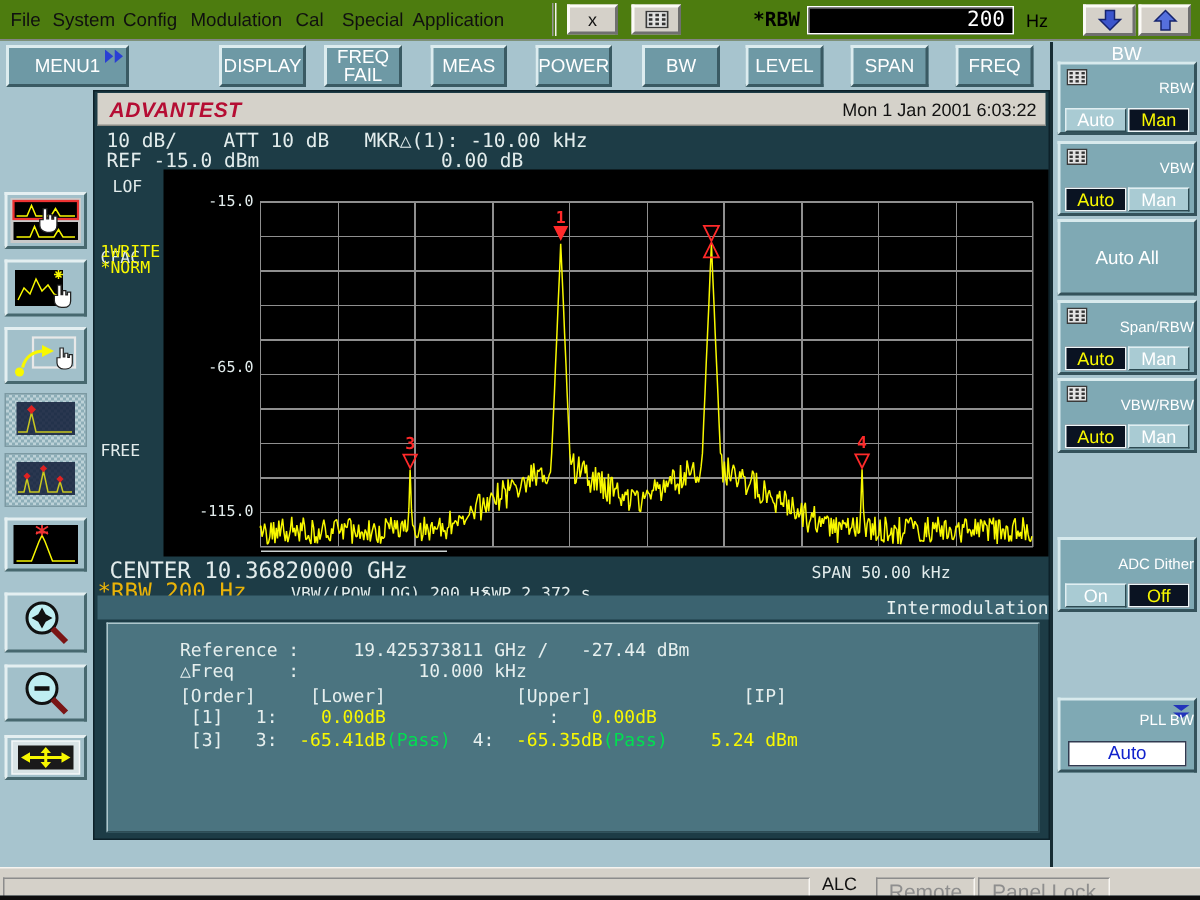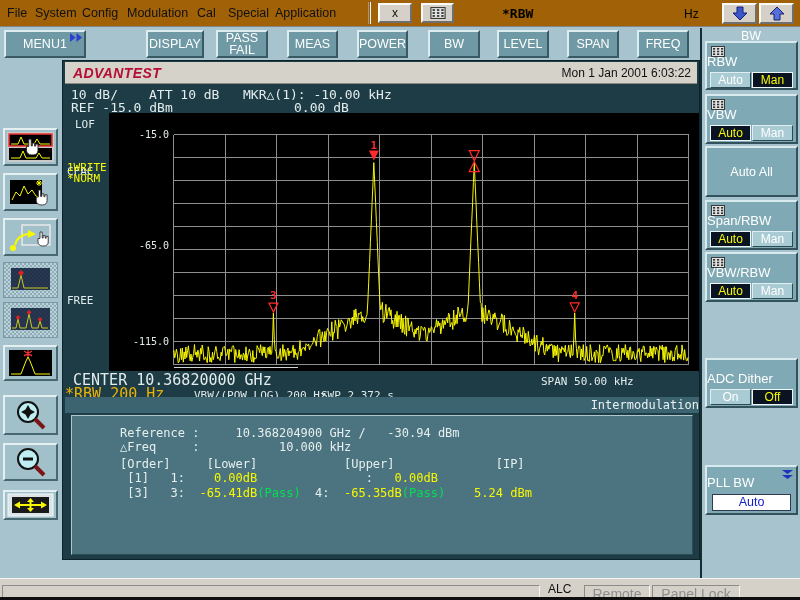--- a/index.html
+++ b/index.html
@@ -1,19 +1,19 @@
 <!DOCTYPE html>
 <html><head>
 <meta charset="utf-8">
 <style>
 *{margin:0;padding:0;box-sizing:border-box}
 html,body{width:800px;height:600px;font-family:"Liberation Sans",sans-serif}
 .screen{position:relative;width:800px;height:600px;background:#a7c4ce;overflow:hidden}
 
-.menubar{position:absolute;left:0;top:0;width:800px;height:27px;background:#a16207;border-bottom:1px solid #848484}
+.menubar{position:absolute;left:0;top:0;width:800px;height:27px;background:#4d7c0f;border-bottom:1px solid #848484}
 .mi{position:absolute;top:6px;font-size:12.5px;color:#101010;cursor:default;white-space:nowrap}
 .mb-sep{position:absolute;left:368px;top:2px;width:3px;height:22px;border-left:1px solid #979797;border-right:1px solid #f4f2ec}
 .chrome-btn{position:absolute;background:#d5d1c9;border:2px solid;border-color:#fbfaf6 #6f6f6f #6f6f6f #fbfaf6;color:#111;font-size:12px;display:flex;align-items:center;justify-content:center;padding:0}
 .entry-label{position:absolute;left:502px;top:6px;font-size:13px;color:#000;font-weight:bold;font-family:"DejaVu Sans Mono",monospace}
 .entry-field{position:absolute;left:538px;top:4px;width:138px;height:19px;background:#000;border:1px solid #fff;box-shadow:inset 1px 1px 0 #555;color:#fff;font:14px "DejaVu Sans Mono",monospace;text-align:right;padding-right:5px;line-height:17px}
 .entry-unit{position:absolute;left:684px;top:7px;font-size:12px;color:#000}
 
 .softkeys{position:absolute;top:28px;left:0;width:800px;height:32px}
 .softkey{position:absolute;top:2px;height:28px;background:#6e99a5;border:2px solid;border-color:#dcecef #3a5a63 #3a5a63 #dcecef;color:#fff;font-size:12.5px;display:flex;align-items:center;justify-content:center;text-align:center;line-height:12px;font-family:"Liberation Sans",sans-serif}
 .menu1-arrow{position:absolute;top:1px;right:1px}
@@ -39,21 +39,21 @@
 .vbw-lab{position:absolute;left:131px;top:328px;font:11px "DejaVu Sans Mono",monospace;color:#e2ecec;white-space:pre}
 .swp-lab{position:absolute;left:258px;top:328px;font:11px "DejaVu Sans Mono",monospace;color:#e2ecec;white-space:pre}
 .im-title{position:absolute;left:2px;top:336px;width:634px;height:16px;background:#3b6370;color:#eaf2f2;font:12px "DejaVu Sans Mono",monospace;text-align:right;line-height:16px}
 .im-panel{position:absolute;left:8px;top:354px;width:622px;height:140px;background:#4b7480;border:1px solid;border-color:#aec6cc #2e4d56 #2e4d56 #aec6cc}
 .im-row{position:absolute;left:48px;white-space:pre;font:12px "DejaVu Sans Mono",monospace}
 .seg-w{color:#e6efee}.seg-y{color:#f8f800}.seg-g{color:#00e050}
 
 .sidebar{position:absolute;left:700px;top:28px;width:100px;height:550px;background:#a7c4ce;border-left:2px solid #172d34}
 .sb-title{position:absolute;top:1px;left:0;width:100%;text-align:center;color:#fff;font-size:12.5px}
 .panel{position:absolute;left:3px;width:93px;background:#7fa9b4;border:2px solid;border-color:#d8eaed #34525b #34525b #d8eaed}
-.plabel{position:absolute;top:11px;left:0;width:100%;text-align:left;color:#fff;font-size:13px;white-space:nowrap}
+.plabel{position:absolute;top:11px;left:0;width:100%;text-align:right;color:#fff;font-size:10px;white-space:nowrap}
 .tog{position:absolute;top:29px;width:41px;height:16px;font-size:12px;color:#fff;background:#a9cbd3;border:1px solid;border-color:#e0eef1 #2c4a52 #2c4a52 #e0eef1;display:flex;align-items:center;justify-content:center;padding:0;font-family:"Liberation Sans",sans-serif}
 .tog.l{left:3px}.tog.r{left:45px}
 .tog.sel{background:#0a1322;color:#f8f800;border:1px solid #eef6f8}
 .autoall{display:flex;align-items:center;justify-content:center;color:#fff;font-size:12.5px}
 .calc-ic{position:absolute;left:4px;top:3px}
 .pll-val{position:absolute;left:5px;top:27px;width:79px;height:17px;background:#fff;color:#1122cc;font-size:12.5px;text-align:center;line-height:15px;border:1px solid #303a50}
 .pll-arrow{position:absolute;right:2px;top:2px}
 
 .statusbar{position:absolute;left:0;top:578px;width:800px;height:19px;background:#d5d1c9;border-top:1px solid #f6f4f0}
 .sunken{position:absolute;top:6px;height:18px;border:1px solid;border-color:#8c8c8c #f8f6f2 #f8f6f2 #8c8c8c;font-size:14px;display:flex;align-items:center;justify-content:center}
@@ -96,20 +96,21 @@
     <span class="mi" style="left:228px">Special</span>
     <span class="mi" style="left:275px">Application</span>
     <div class="mb-sep"></div>
     <button class="chrome-btn" style="left:378px;top:3px;width:34px;height:20px">x</button>
     <button class="chrome-btn" style="left:421px;top:3px;width:33px;height:20px">
       <svg width="16" height="12">
           <use href="#calcic" width="16" height="12"></use>
         </svg>
     </button>
     <span class="entry-label">*RBW</span>
+    <div class="entry-field"><span>200</span></div>
     <span class="entry-unit">Hz</span>
     <button class="chrome-btn" style="left:722px;top:3px;width:35px;height:21px">
       <svg width="22" height="17" viewBox="0 0 22 17">
           <path d="M11 15 L4 8 H8 V2 H14 V8 H18 Z" fill="#3c55cc" stroke="#16246e"></path>
         </svg>
     </button>
     <button class="chrome-btn" style="left:759px;top:3px;width:35px;height:21px">
       <svg width="22" height="17" viewBox="0 0 22 17">
           <path d="M11 2 L18 9 H14 V15 H8 V9 H4 Z" fill="#5570dd" stroke="#16246e"></path>
         </svg>
@@ -118,21 +119,21 @@
 
   <div class="softkeys">
     <button class="softkey" style="left:4px;width:82px">
       <span>MENU1</span>
       <svg class="menu1-arrow" width="13" height="9">
           <path d="M0 0 L5.5 4.5 L0 9 Z" fill="#2a3fd4"></path>
           <path d="M6.5 0 L12 4.5 L6.5 9 Z" fill="#2a3fd4"></path>
         </svg>
     </button>
     <button class="softkey" style="left:146px;width:58px">DISPLAY</button>
-    <button class="softkey" style="left:216px;width:52px">PASS FAIL</button>
+    <button class="softkey" style="left:216px;width:52px">FREQ FAIL</button>
     <button class="softkey" style="left:287px;width:51px">MEAS</button>
     <button class="softkey" style="left:357px;width:51px">POWER</button>
     <button class="softkey" style="left:428px;width:52px">BW</button>
     <button class="softkey" style="left:497px;width:52px">LEVEL</button>
     <button class="softkey" style="left:567px;width:52px">SPAN</button>
     <button class="softkey" style="left:637px;width:52px">FREQ</button>
   </div>
 
   <div class="ltoolbar">
     <button class="tbtn" style="top:68px;height:38px">
@@ -272,21 +273,21 @@
     </div>
 
     <span class="center-freq">CENTER 10.36820000 GHz</span>
     <span class="span-lab">SPAN 50.00 kHz</span>
     <span class="rbw-lab">*RBW 200 Hz</span>
     <span class="vbw-lab">VBW/(POW_LOG) 200 Hz</span>
     <span class="swp-lab">SWP 2.372 s</span>
 
     <div class="im-title">Intermodulation</div>
     <div class="im-panel">
-      <div class="im-row" style="top:10px"><span class="seg-w">Reference :     10.368204900 GHz /   -30.94 dBm</span></div>
+      <div class="im-row" style="top:10px"><span class="seg-w">Reference :     19.425373811 GHz /   -27.44 dBm</span></div>
       <div class="im-row" style="top:24px"><span class="seg-w">△Freq     :           10.000 kHz</span></div>
       <div class="im-row" style="top:41px"><span class="seg-w">[Order]     [Lower]            [Upper]              [IP]</span></div>
       <div class="im-row" style="top:55px"><span class="seg-w"> [1]   1:    </span><span class="seg-y">0.00dB</span><span class="seg-w">               :   </span><span class="seg-y">0.00dB</span></div>
       <div class="im-row" style="top:70px"><span class="seg-w"> [3]   3:  </span><span class="seg-y">-65.41dB</span><span class="seg-g">(Pass)</span><span class="seg-w">  4:  </span><span class="seg-y">-65.35dB</span><span class="seg-g">(Pass)</span><span class="seg-w">    </span><span class="seg-y">5.24 dBm</span></div>
     </div>
   </div>
 
   <div class="sidebar">
     <div class="sb-title">BW</div>
 

